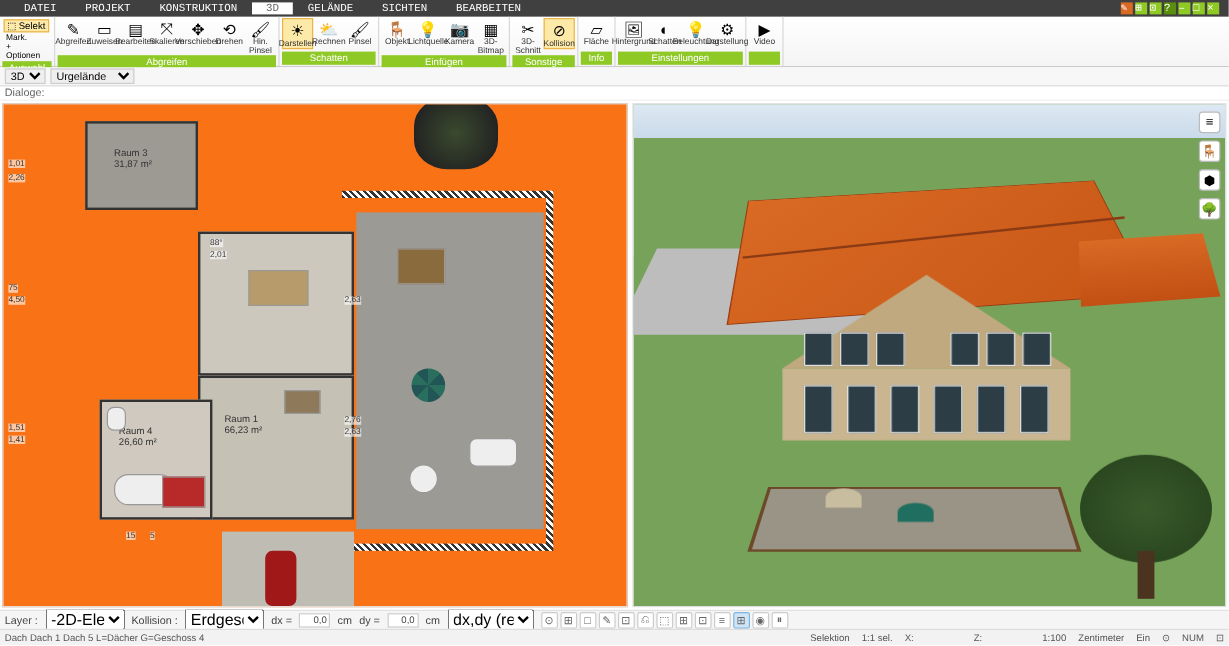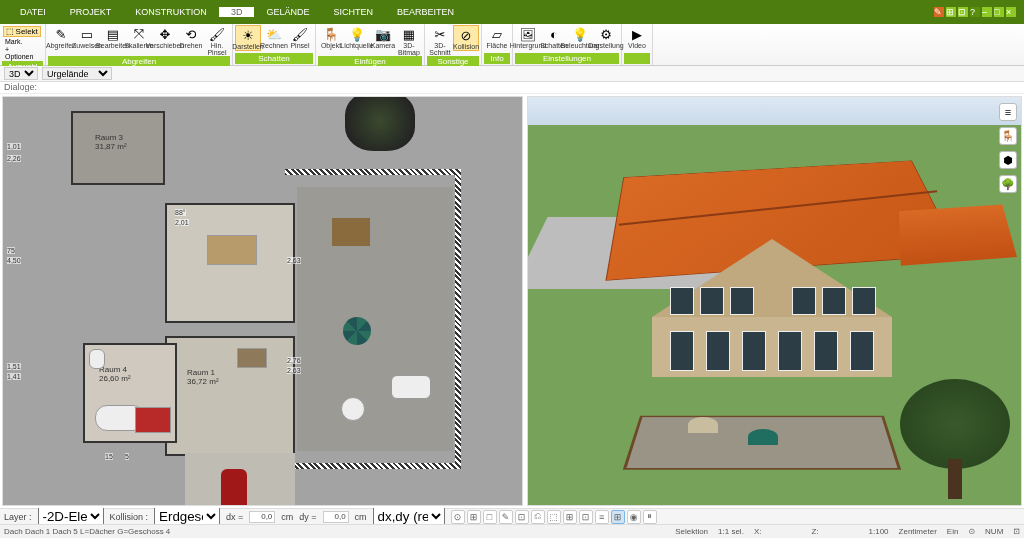--- a/index.html
+++ b/index.html
@@ -1,36 +1,36 @@
 <!DOCTYPE html>
 <html><head>
 <meta charset="utf-8">
 <style>
 * { box-sizing: border-box; margin: 0; padding: 0; }
 body { font-family: Tahoma, Arial, sans-serif; font-size: 9px; background: #fff; width: 1024px; height: 538px; overflow: hidden; display: flex; flex-direction: column; }
-.menubar { height: 24px; background: #4d7c0f; display: flex; align-items: center; padding: 0 8px; color: #fff; font-size: 9px; }
+.menubar { height: 14px; background: #404040; display: flex; align-items: center; padding: 0 8px; color: #fff; font-size: 9px; font-family: Liberation Mono, monospace; }
 .menubar .tab { padding: 0 12px; cursor: pointer; }
 .menubar .tab.active { background: #fff; color: #666; }
 .menubar .titlewin { flex: 1; }
 .menubar .winicons { display: flex; gap: 2px; }
 .menubar .winicon { width: 10px; height: 10px; background: #8fc926; }
 .ribbon { height: 42px; background: linear-gradient(#fff,#f4f4f4); border-bottom: 1px solid #ccc; display: flex; }
 .ribbon-group { display: flex; flex-direction: column; border-right: 1px solid #d8d8d8; padding: 1px 2px; }
 .ribbon-group .tools { display: flex; gap: 0; flex: 1; align-items: flex-start; }
 .ribbon-group .label { height: 11px; background: #8fc926; color: #fff; text-align: center; font-size: 8px; line-height: 11px; }
 .tool { width: 26px; display: flex; flex-direction: column; align-items: center; cursor: pointer; padding-top: 1px; }
 .tool .icon { width: 16px; height: 16px; display: flex; align-items: center; justify-content: center; font-size: 13px; }
 .tool .tl { font-size: 7px; text-align: center; color: #333; line-height: 7px; }
 .tool.sel { background: #fde9a8; border: 1px solid #ecb54a; }
 .subbar { height: 16px; background: #f7f7f7; border-bottom: 1px solid #ddd; display: flex; align-items: center; padding: 0 4px; gap: 4px; font-size: 9px; color: #555; }
 .subbar select { font-size: 9px; height: 13px; border: 1px solid #ccc; }
 .dialogs { height: 12px; font-size: 9px; color: #666; padding: 0 4px; border-bottom: 1px solid #eee; }
 .workarea { flex: 1; display: flex; gap: 4px; padding: 2px; position: relative; background: #fff; }
 .pane { flex: 1; border: 1px solid #ddd; position: relative; overflow: hidden; }
-.pane-2d { background: #a3a3a3; padding-left: 25px; }
+.pane-2d { background: #f97316; padding-left: 25px; }
 .pane-3d { background: linear-gradient(#e9f1f8,#d7e3ed 30%,#8aa86b 30%,#7aa35e); }
 
 .fp { position: absolute; inset: 10px 6px 6px 32px; }
 .room { position: absolute; background: #bdbab4; border: 2px solid #333; }
 .room .rname { position: absolute; font-size: 8px; color: #333; }
 .dim { position: absolute; font-size: 7px; color: #333; background: rgba(255,255,255,.6); }
 .hedge { position: absolute; background: repeating-linear-gradient(45deg,#333,#333 2px,#fff 2px,#fff 4px); }
 .outdoor { position: absolute; background: #9b9a95; }
 .car2d { position: absolute; width: 26px; height: 46px; background: #a01818; border-radius: 6px; }
 .tree2d { position: absolute; width: 70px; height: 60px; background: radial-gradient(circle,#3a4a2e,#222 80%); border-radius: 40%; }
@@ -254,22 +254,22 @@
 
       <div class="room" style="left:36px;top:4px;width:94px;height:74px;background:#9d9a93">
         <div class="rname" style="left:22px;top:20px"><span>Raum 3</span><br><span>31,87 m²</span></div>
       </div>
       <div class="room" style="left:130px;top:96px;width:130px;height:120px;background:#cdc8be">
         <div class="dim" style="left:8px;top:4px">88°</div>
         <div class="dim" style="left:8px;top:14px">2,01</div>
         <div class="dim" style="left:56px;top:40px">45,47</div>
         <div class="furn" style="left:40px;top:30px;width:50px;height:30px;background:#b89b6a"></div>
       </div>
-      <div class="room" style="left:130px;top:229px;width:130px;height:120px;background:#c6c1b5">
-        <div class="rname" style="left:20px;top:30px"><span>Raum 1</span><br><span>36,72 m²</span></div>
+      <div class="room" style="left:130px;top:216px;width:130px;height:120px;background:#c6c1b5">
+        <div class="rname" style="left:20px;top:30px"><span>Raum 1</span><br><span>66,23 m²</span></div>
         <div class="furn" style="left:70px;top:10px;width:30px;height:20px;background:#8e7a5a"></div>
       </div>
       <div class="room" style="left:48px;top:236px;width:94px;height:100px;background:#cfc9bf">
         <div class="rname" style="left:14px;top:20px"><span>Raum 4</span><br><span>26,60 m²</span></div>
         <div class="furn" style="left:10px;top:60px;width:50px;height:26px;background:#eee;border-radius:12px"></div>
         <div class="furn" style="left:4px;top:4px;width:16px;height:20px;background:#eee;border-radius:6px"></div>
       </div>
       <div class="furn" style="left:100px;top:300px;width:36px;height:26px;background:#b82a2a"></div>
 
       <div class="outdoor" style="left:150px;top:346px;width:110px;height:66px;background:#bfbcb4"></div>

